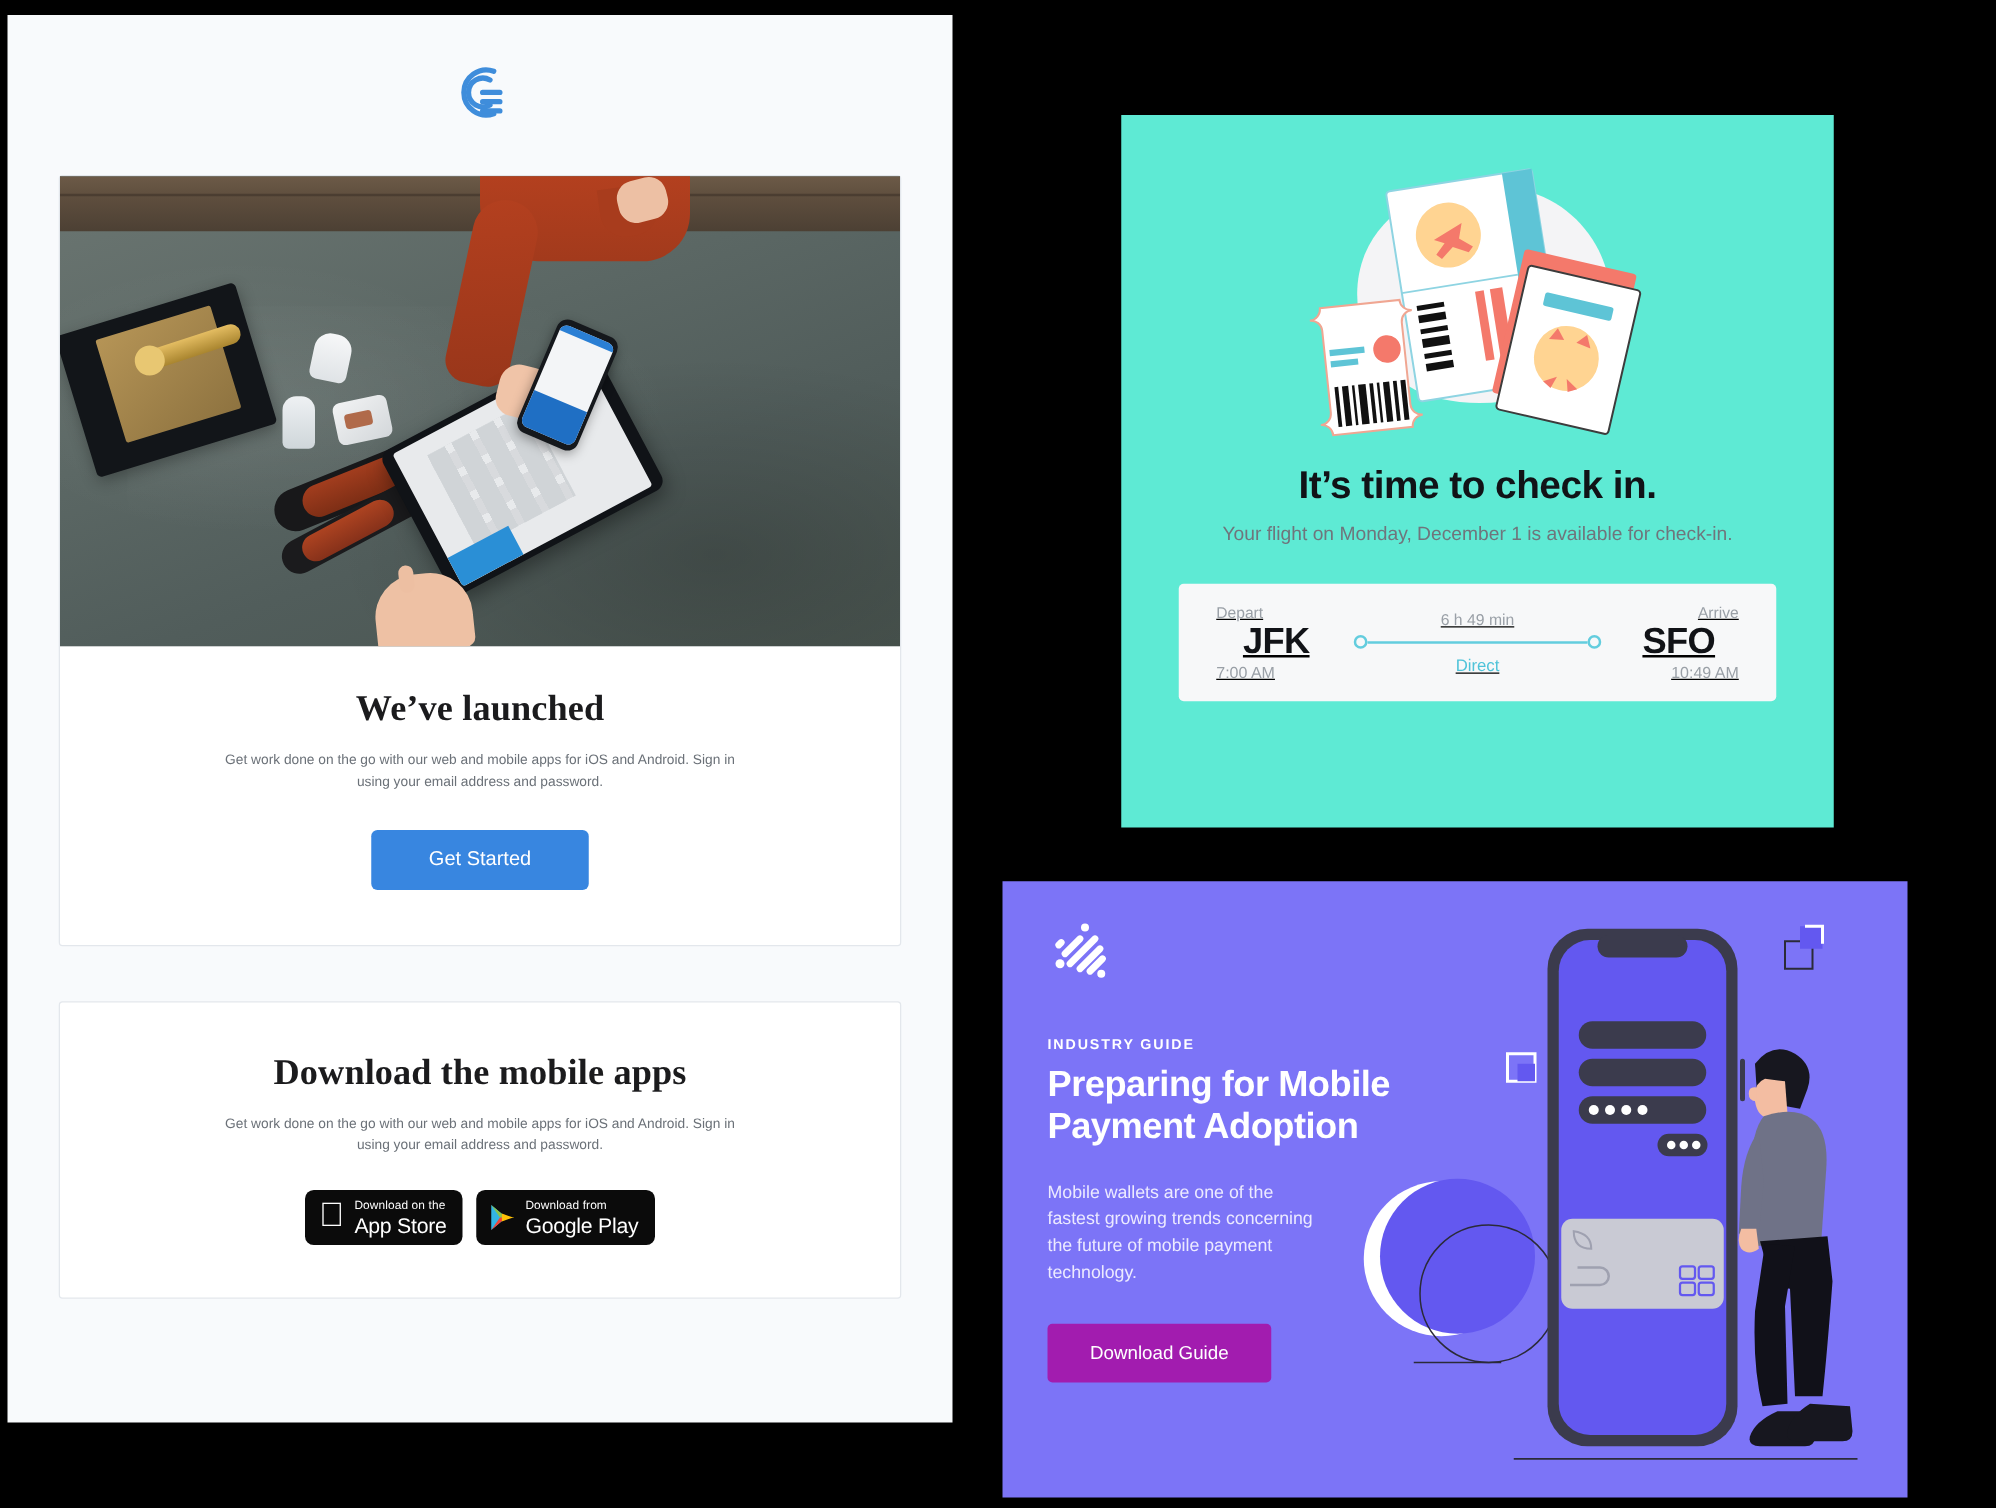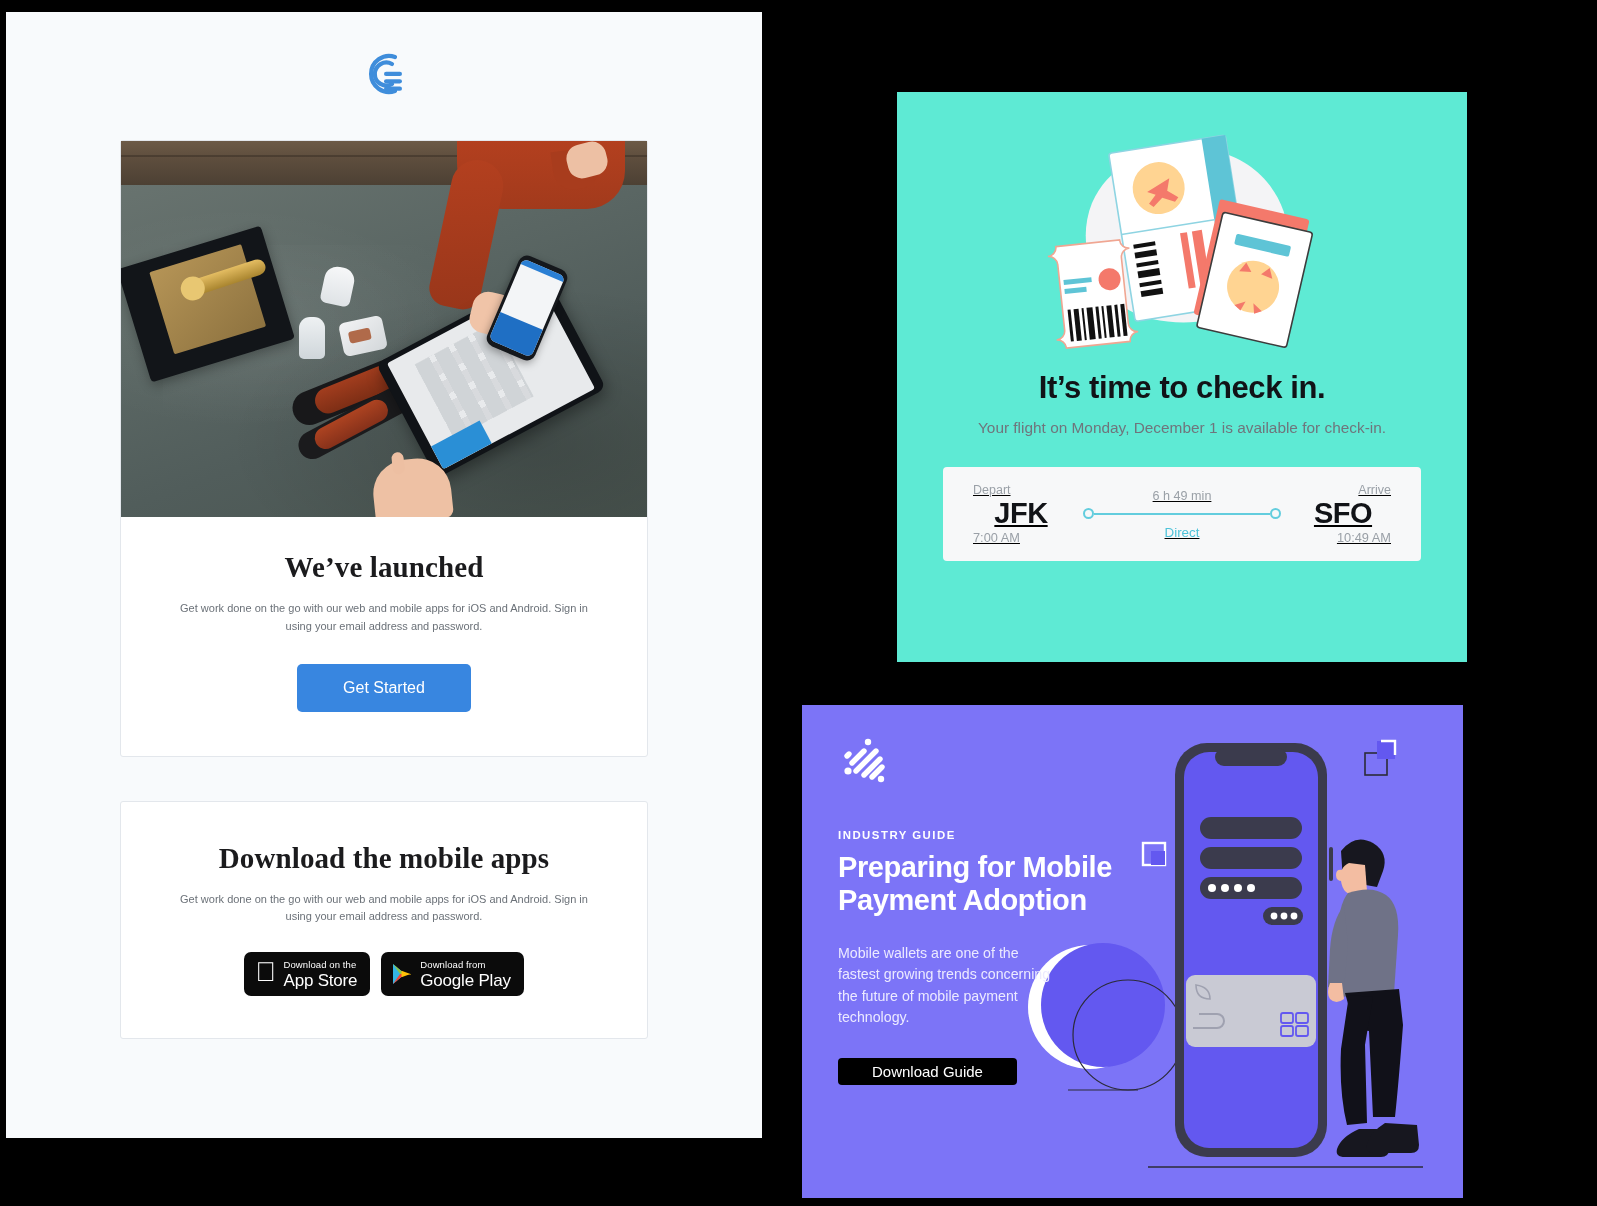--- a/index.html
+++ b/index.html
@@ -16,21 +16,21 @@
   .email-panel {
     position: absolute; left: 6px; top: 12px;
     width: 756px; height: 1126px;
     background: #f8fafc;
     overflow: hidden;
   }
   .email-logo-wrap {
     height: 128px; display: flex; align-items: center; justify-content: center;
   }
   .email-card {
-    margin: 0 auto; width: 528px; background: #ffffff;
+    margin: 0 auto; width: 674px; background: #ffffff;
     border: 1px solid #e3e7ec; border-radius: 3px;
   }
   .hero-photo {
     width: 100%; height: 376px; position: relative; overflow: hidden;
     background: #55615f;
   }
   
   .hp-wood { position:absolute; left:0; top:0; width:100%; height:46px;
     background: linear-gradient(180deg,#6c5a47 0%,#5d4d3d 40%,#4b3f33 100%); }
   .hp-wood:after{content:"";position:absolute;left:0;top:14px;width:100%;height:2px;background:rgba(0,0,0,.22);}
@@ -164,33 +164,33 @@
   .fs-direct { font-size:13.4px; color:#4fc3d9; margin-top:5px; }
   .btn-coral {
     display:block; width:100%; margin-top: 30px;
     background:#fa8268; color:#fff; font-size:15.6px;
     padding: 15px 0; border-radius:5px; border:none; cursor:pointer;
     font-family:"Liberation Sans", sans-serif;
   }
 
   
   .guide-card {
-    position:absolute; left:802px; top:705px; width:661px; height:493px;
+    position:absolute; left:802px; top:705px; width:724px; height:493px;
     background:#7c74f7; overflow:hidden;
   }
   .guide-left { position:absolute; left:36px; top:28px; width:300px; z-index:4; }
   .guide-logo { width:52px; height:52px; }
   .guide-eyebrow {
     margin-top: 40px; font-size:11.4px; font-weight:700; letter-spacing:1.5px; color:#ffffff;
   }
   .guide-title { margin-top:10px; font-size:29px; font-weight:700; color:#fff; line-height:1.14; letter-spacing:-.4px;}
   .guide-desc { margin-top:26px; font-size:14.2px; line-height:1.5; color:#eceaff; max-width:222px;}
   .btn-dark {
-    margin-top:30px; background:#000000; color:#fff; border:none; cursor:pointer;
-    font-size:15px; padding:5px 34px; border-radius:4px; font-family:"Liberation Sans", sans-serif;
+    margin-top:30px; background:#a21caf; color:#fff; border:none; cursor:pointer;
+    font-size:15px; padding:15px 34px; border-radius:4px; font-family:"Liberation Sans", sans-serif;
   }
   .guide-illus { position:absolute; right:0; top:0; width:470px; height:493px; }
 </style>
 </head>
 <body>
 
 <div class="stage">
 
   <div class="email-panel">
 

